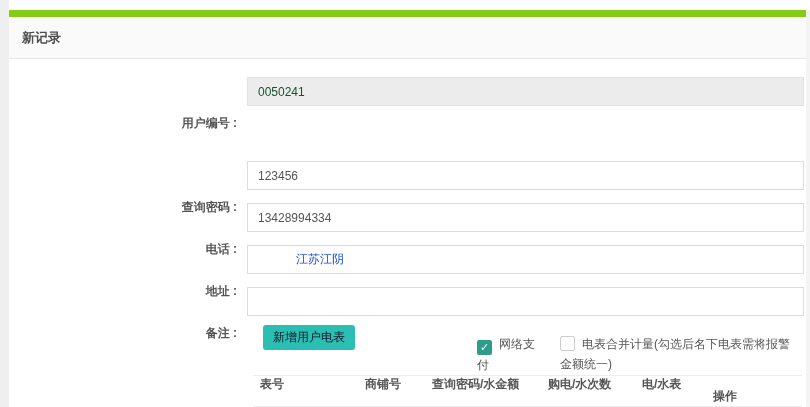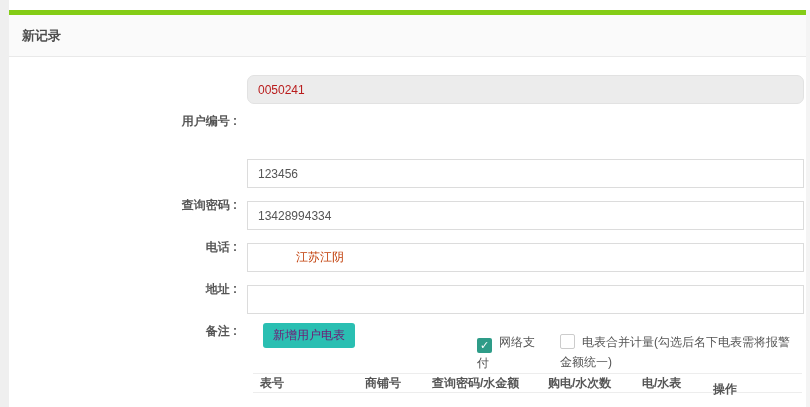--- a/index.html
+++ b/index.html
@@ -4,55 +4,55 @@
 <style>
   * { margin:0; padding:0; box-sizing:border-box; }
   html,body { width:810px; height:407px; overflow:hidden; background:#fff;
     font-family:"Liberation Sans","DejaVu Sans",sans-serif; }
   .screen { position:relative; width:810px; height:407px; background:#fff; }
 
   .gutter-left { position:absolute; left:0; top:0; width:9px; height:407px; background:#efefef; }
   .gutter-right { position:absolute; right:0; top:10px; width:4px; height:397px; background:#f4f4f4; }
 
   .panel { position:absolute; left:9px; top:10px; width:801px; height:397px;
-    background:#fff; border-top:5px solid #84cc16; }
+    background:#fff; border-top:7px solid #84cc16; }
 
   .panel-header { position:absolute; left:0; top:0; width:100%; height:42px;
     background:#fafafa; border-bottom:1px solid #e9e9e9; }
   .panel-title { position:absolute; left:13px; top:0; line-height:42px;
     font-size:13px; font-weight:bold; color:#4d4d4d; }
 
   .form-row { position:absolute; left:0; width:100%; height:29px; }
   .f-label { position:absolute; left:50px; width:178px; text-align:right;
     line-height:29px; font-size:12px; font-weight:bold; color:#555;margin-top:32px; }
   .f-input { position:absolute; left:238px; width:557px; height:29px;
     border:1px solid #dcdcdc; background:#fff; padding:0 10px;
     font-size:12px; color:#555; font-family:inherit; outline:none; }
-  .f-input.disabled { background:#ececec; border-color:#e2e2e2; color:#b91c1c;border-radius:7px; }
-  .f-input.muted { color:#c2410c;padding-left:48px; }
+  .f-input.disabled { background:#ececec; border-color:#e2e2e2; color:#14532d; }
+  .f-input.muted { color:#1d4ed8;padding-left:48px; }
 
   .btn { position:absolute; top:308px; height:25px; line-height:25px;
-    padding:0 10px; background:#2abfb2; color:#701a75; font-size:12px;
+    padding:0 10px; background:#2abfb2; color:#0f172a; font-size:12px;
     border:none; border-radius:3px; cursor:pointer; font-family:inherit; }
   .btn-electric { left:254px; }
   .btn-water { left:356px; }
 
   .cb-group { position:absolute; top:317px; font-size:12px; color:#555;
     line-height:20px; cursor:pointer; }
   .cb-group-net { left:468px; width:64px; }
   .cb-group-merge { left:551px; width:236px; }
   .cb-box { display:inline-block; width:15px; height:15px; margin-right:7px;
     vertical-align:-3px; border-radius:2px; }
   .cb-box.checked { background:#2e9c88; color:#fff; text-align:center;
     line-height:15px; font-size:11px; }
   .cb-box.unchecked { background:#fff; border:1px solid #ccc; }
 
-  .meter-table-header { position:absolute; left:244px; top:358px; right:8px; height:20px;
+  .meter-table-header { position:absolute; left:244px; top:358px; right:8px; height:32px;
     border-top:1px solid #ededed; border-bottom:1px solid #ededed;
-    display:flex; align-items:center; }
+    display:flex; }
   .th-cell { font-size:12px; font-weight:bold; color:#555; padding-left:7px; flex:none; }
   .th-0 { width:105px; } .th-1 { width:67px; } .th-2 { width:116px; }
   .th-3 { width:94px; } .th-4 { width:71px; } .th-5 { width:60px;margin-top:12px; }
 
   .bottom-green-line { position:absolute; left:0; right:0; top:394px; height:3px; background:#b5d788; }
 </style>
 </head>
 <body>
 
 <div class="screen">

